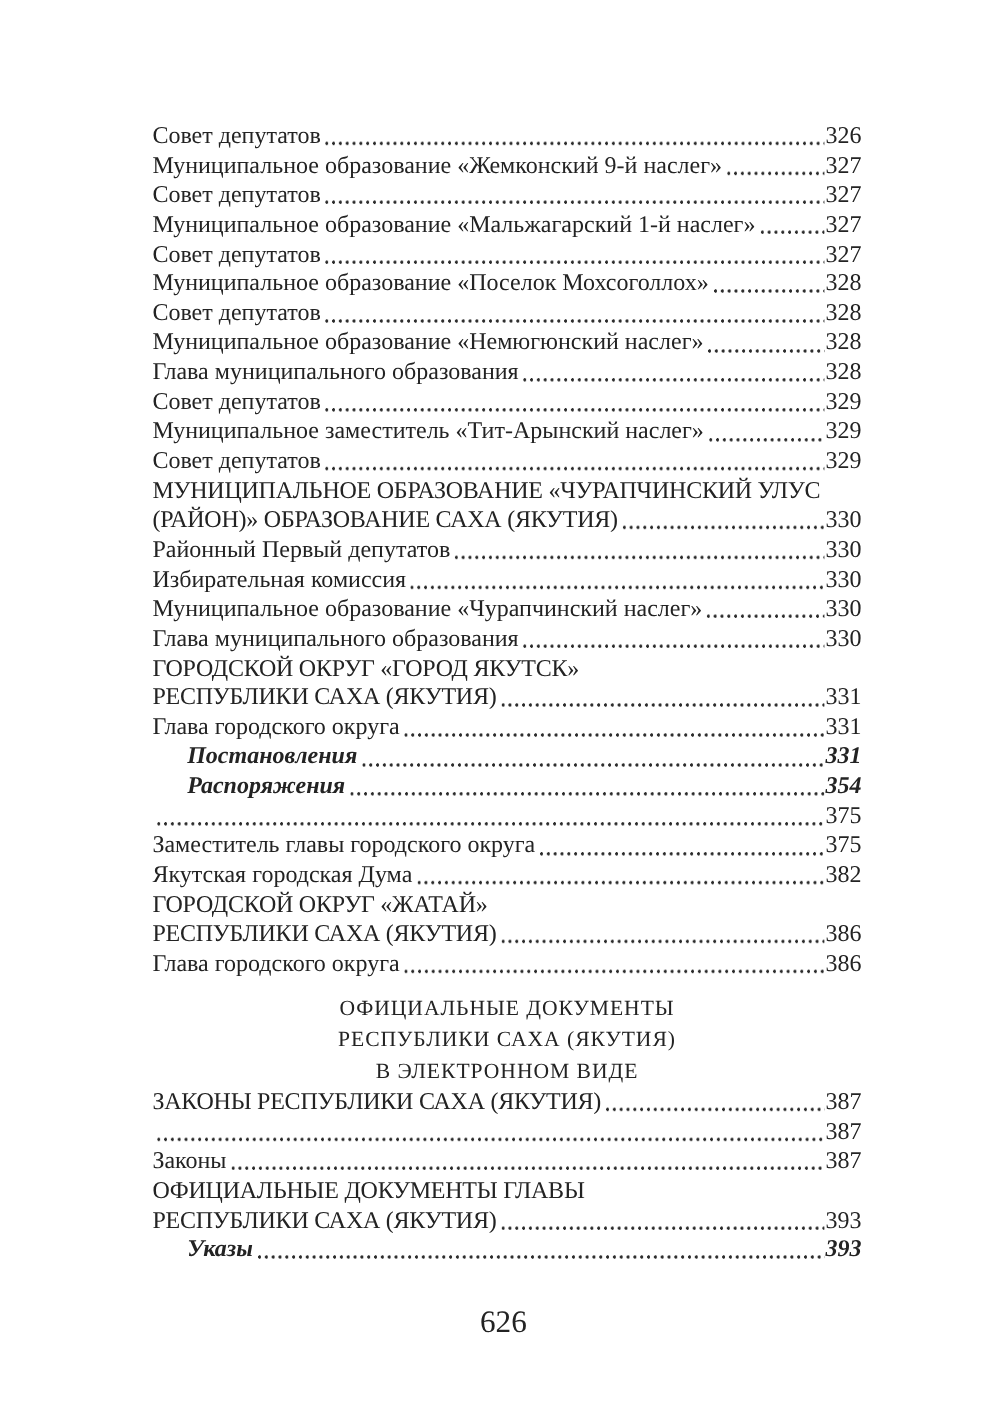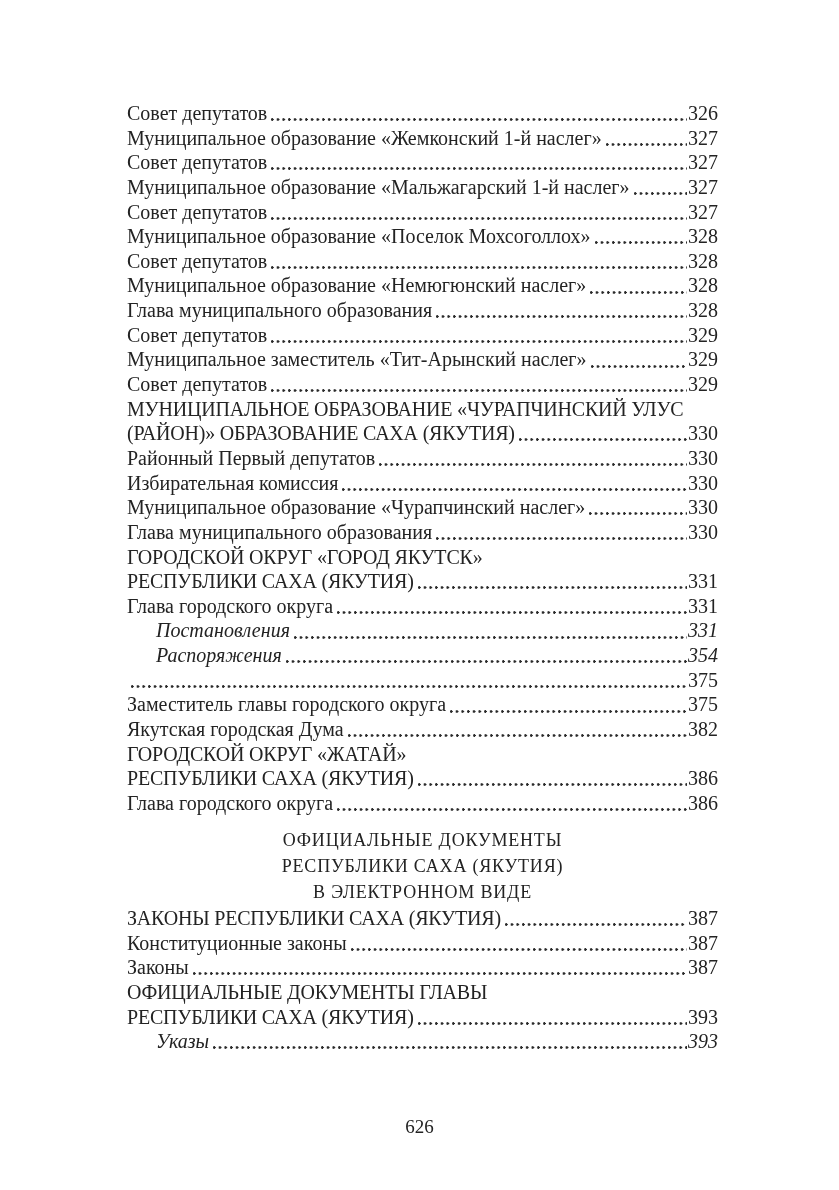--- a/index.html
+++ b/index.html
@@ -25,21 +25,21 @@
   }
   #toc-part1{top:101px;}
   #toc-part2{top:906px;}
   .row{
     display:flex;
     align-items:baseline;
     white-space:nowrap;
     height:24.65px;
   }
   .row .lbl{flex:0 0 auto;}
-  .row.sub{font-style:italic;padding-left:29px;}
+  .row.sub{font-style:italic;padding-left:29px;font-weight:bold;}
   .row.section .lbl{letter-spacing:-0.2px;}
   .dots{
     flex:1 1 auto;
     min-width:4px;
     align-self:stretch;
     position:relative;
     margin:0 1px 0 3px;
   }
   .dots::after{
     content:"";
@@ -58,35 +58,34 @@
     text-align:center;
     font-size:18px;
     line-height:26px;
     letter-spacing:0.8px;
   }
   .footer{
     position:absolute;
     left:0;top:1087px;
     width:839px;
     text-align:center;
-    font-size:19px;
-    margin-top:29px;
+    font-size:26px;
   }
 </style>
 </head>
 <body>
 
 <div id="toc-part1" class="toc">
     <div class="row">
       <span class="lbl">Совет депутатов</span>
       <span class="dots"></span>
       <span class="pg">326</span>
     </div>
     <div class="row">
-      <span class="lbl">Муниципальное образование «Жемконский 1-й наслег»</span>
+      <span class="lbl">Муниципальное образование «Жемконский 9-й наслег»</span>
       <span class="dots"></span>
       <span class="pg">327</span>
     </div>
     <div class="row">
       <span class="lbl">Совет депутатов</span>
       <span class="dots"></span>
       <span class="pg">327</span>
     </div>
     <div class="row">
       <span class="lbl">Муниципальное образование «Мальжагарский 1-й наслег»</span>
@@ -219,21 +218,20 @@
   <div>В ЭЛЕКТРОННОМ ВИДЕ</div>
 </div>
 
 <div id="toc-part2" class="toc">
     <div class="row section">
       <span class="lbl">ЗАКОНЫ РЕСПУБЛИКИ САХА (ЯКУТИЯ)</span>
       <span class="dots"></span>
       <span class="pg">387</span>
     </div>
     <div class="row">
-      <span class="lbl">Конституционные законы</span>
       <span class="dots"></span>
       <span class="pg">387</span>
     </div>
     <div class="row">
       <span class="lbl">Законы</span>
       <span class="dots"></span>
       <span class="pg">387</span>
     </div>
     <div class="row section">
       <span class="lbl">ОФИЦИАЛЬНЫЕ ДОКУМЕНТЫ ГЛАВЫ</span>

